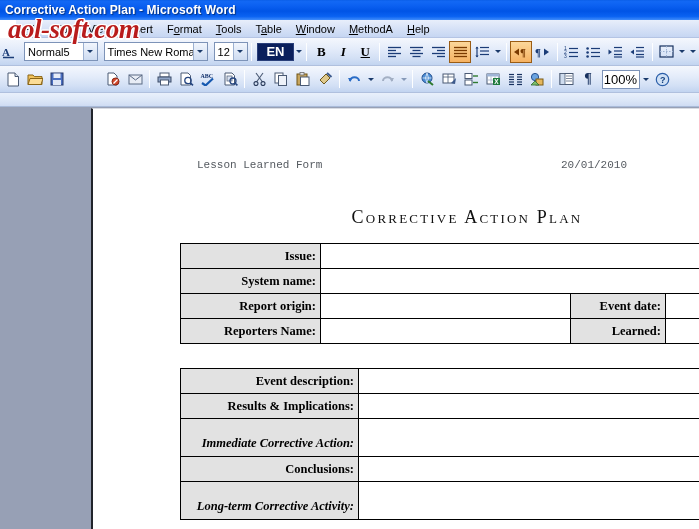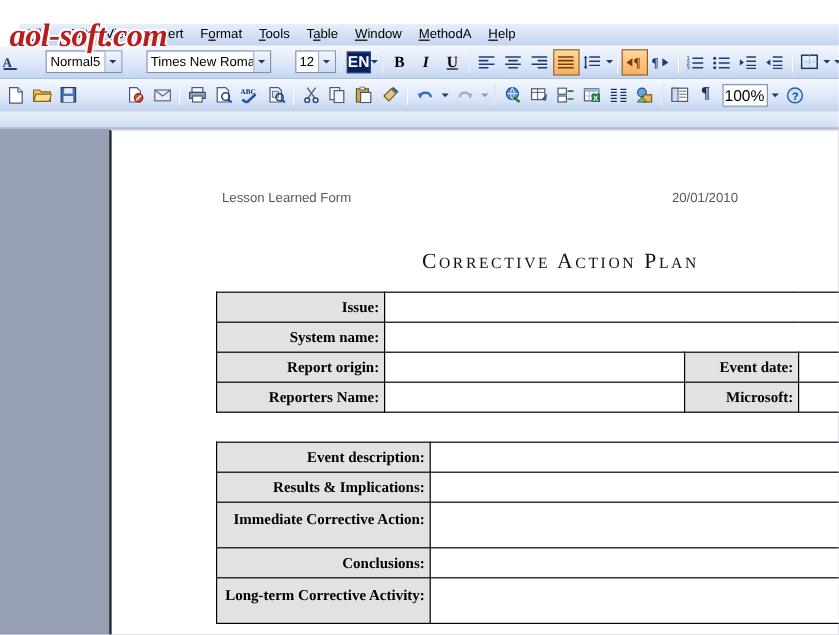--- a/index.html
+++ b/index.html
@@ -47,21 +47,21 @@
   }
   .toolbar.fmt { top: 38px; height: 28px; }
   .toolbar.std { top: 66px; height: 27px; }
   .tb-sep {
     width: 1px; height: 18px; margin: 0 3px;
     background: #9aaccc; border-right: 1px solid #fdfeff;
   }
   .combo {
     height: 19px; background: #fff; border: 1px solid #7d93b8;
     display: flex; align-items: center; font-size: 11px;
-    color: #000; margin-left: 20px; position: relative;
+    color: #000; margin-left: 6px; position: relative;
   }
   .combo .cval { padding: 0 3px; white-space: nowrap; overflow: hidden; flex: 1; }
   .combo .carr {
     width: 14px; height: 17px; display: flex; align-items: center; justify-content: center;
     background: linear-gradient(to bottom,#f2f6fd,#cddbf1);
     border-left: 1px solid #9db1d1;
   }
   .arrow-d {
     width: 0; height: 0; border-left: 3px solid transparent;
     border-right: 3px solid transparent; border-top: 3px solid #1a3a6b;
@@ -105,23 +105,23 @@
   }
   .page {
     position: absolute; left: 91px; top: 1px; width: 608px; height: 421px;
     background: #ffffff;
     border-left: 2px solid #21242b;
     border-top: 1px solid #d8dce4;
   }
   .page-inner { position: relative; width: 100%; height: 100%; }
 
   .hdr-row {
-    position: absolute; left: 92px; top: 50px; width: 430px;
+    position: absolute; left: 104px; top: 50px; width: 430px;
     display: flex; justify-content: space-between;
-    font-family: Liberation Sans, sans-serif; font-size: 11px; color: #555a60; align-items: center;
+    font-family: Liberation Mono, monospace; font-size: 11px; color: #555a60; align-items: center;
   }
   .doc-title {
     position: absolute; left: 0; top: 98px; width: 608px;
     text-align: center; padding-left: 140px;
     font-family: "Liberation Serif", serif;
     font-size: 18px; font-variant: small-caps; letter-spacing: 2.2px;
     color: #111; white-space: nowrap;
   }
 
   table.doc-table {
@@ -132,28 +132,31 @@
   table.t1 { left: 87px; top: 134px; width: 560px; }
   table.t2 { left: 87px; top: 259px; width: 560px; }
   .doc-table td {
     border: 1px solid #000; font-size: 12.5px; font-weight: bold;
     color: #000; padding: 2px 4px; vertical-align: middle;
     line-height: 16px;
     text-align: right;
   }
   .doc-table td.lbl { background: #e2e2e2; }
   .doc-table td.val { background: #ffffff; }
-  .doc-table td.tall { height: 38px; vertical-align: top; padding-top: 6px; }
+  .doc-table td.tall { height: 38px; vertical-align: top; padding-top: 16px; font-style: italic; }
   .r-h { height: 25px; }
 </style>
 </head>
 <body>
 
 <div id="app">
 
+  <div class="titlebar">
+    <div class="tb-text">Corrective Action Plan - Microsoft Word</div>
+  </div>
 
   <div class="menubar">
     <div class="menu-item"><span class="acc">F</span>ile</div>
     <div class="menu-item"><span class="acc">E</span>dit</div>
     <div class="menu-item"><span class="acc">V</span>iew</div>
     <div class="menu-item"><span class="acc">I</span>nsert</div>
     <div class="menu-item">F<span class="acc">o</span>rmat</div>
     <div class="menu-item"><span class="acc">T</span>ools</div>
     <div class="menu-item">T<span class="acc">a</span>ble</div>
     <div class="menu-item"><span class="acc">W</span>indow</div>
@@ -569,21 +572,21 @@
             </tr>
             <tr class="r-h">
               <td class="lbl">Report origin:</td>
               <td class="val"></td>
               <td class="lbl">Event date:</td>
               <td class="val"></td>
             </tr>
             <tr class="r-h">
               <td class="lbl">Reporters Name:</td>
               <td class="val"></td>
-              <td class="lbl">Microsoft:</td>
+              <td class="lbl">Learned:</td>
               <td class="val"></td>
             </tr>
           </tbody>
         </table>
 
         <table class="doc-table t2">
           <colgroup>
               <col style="width:178px">
               <col style="width:382px">
             </colgroup>

